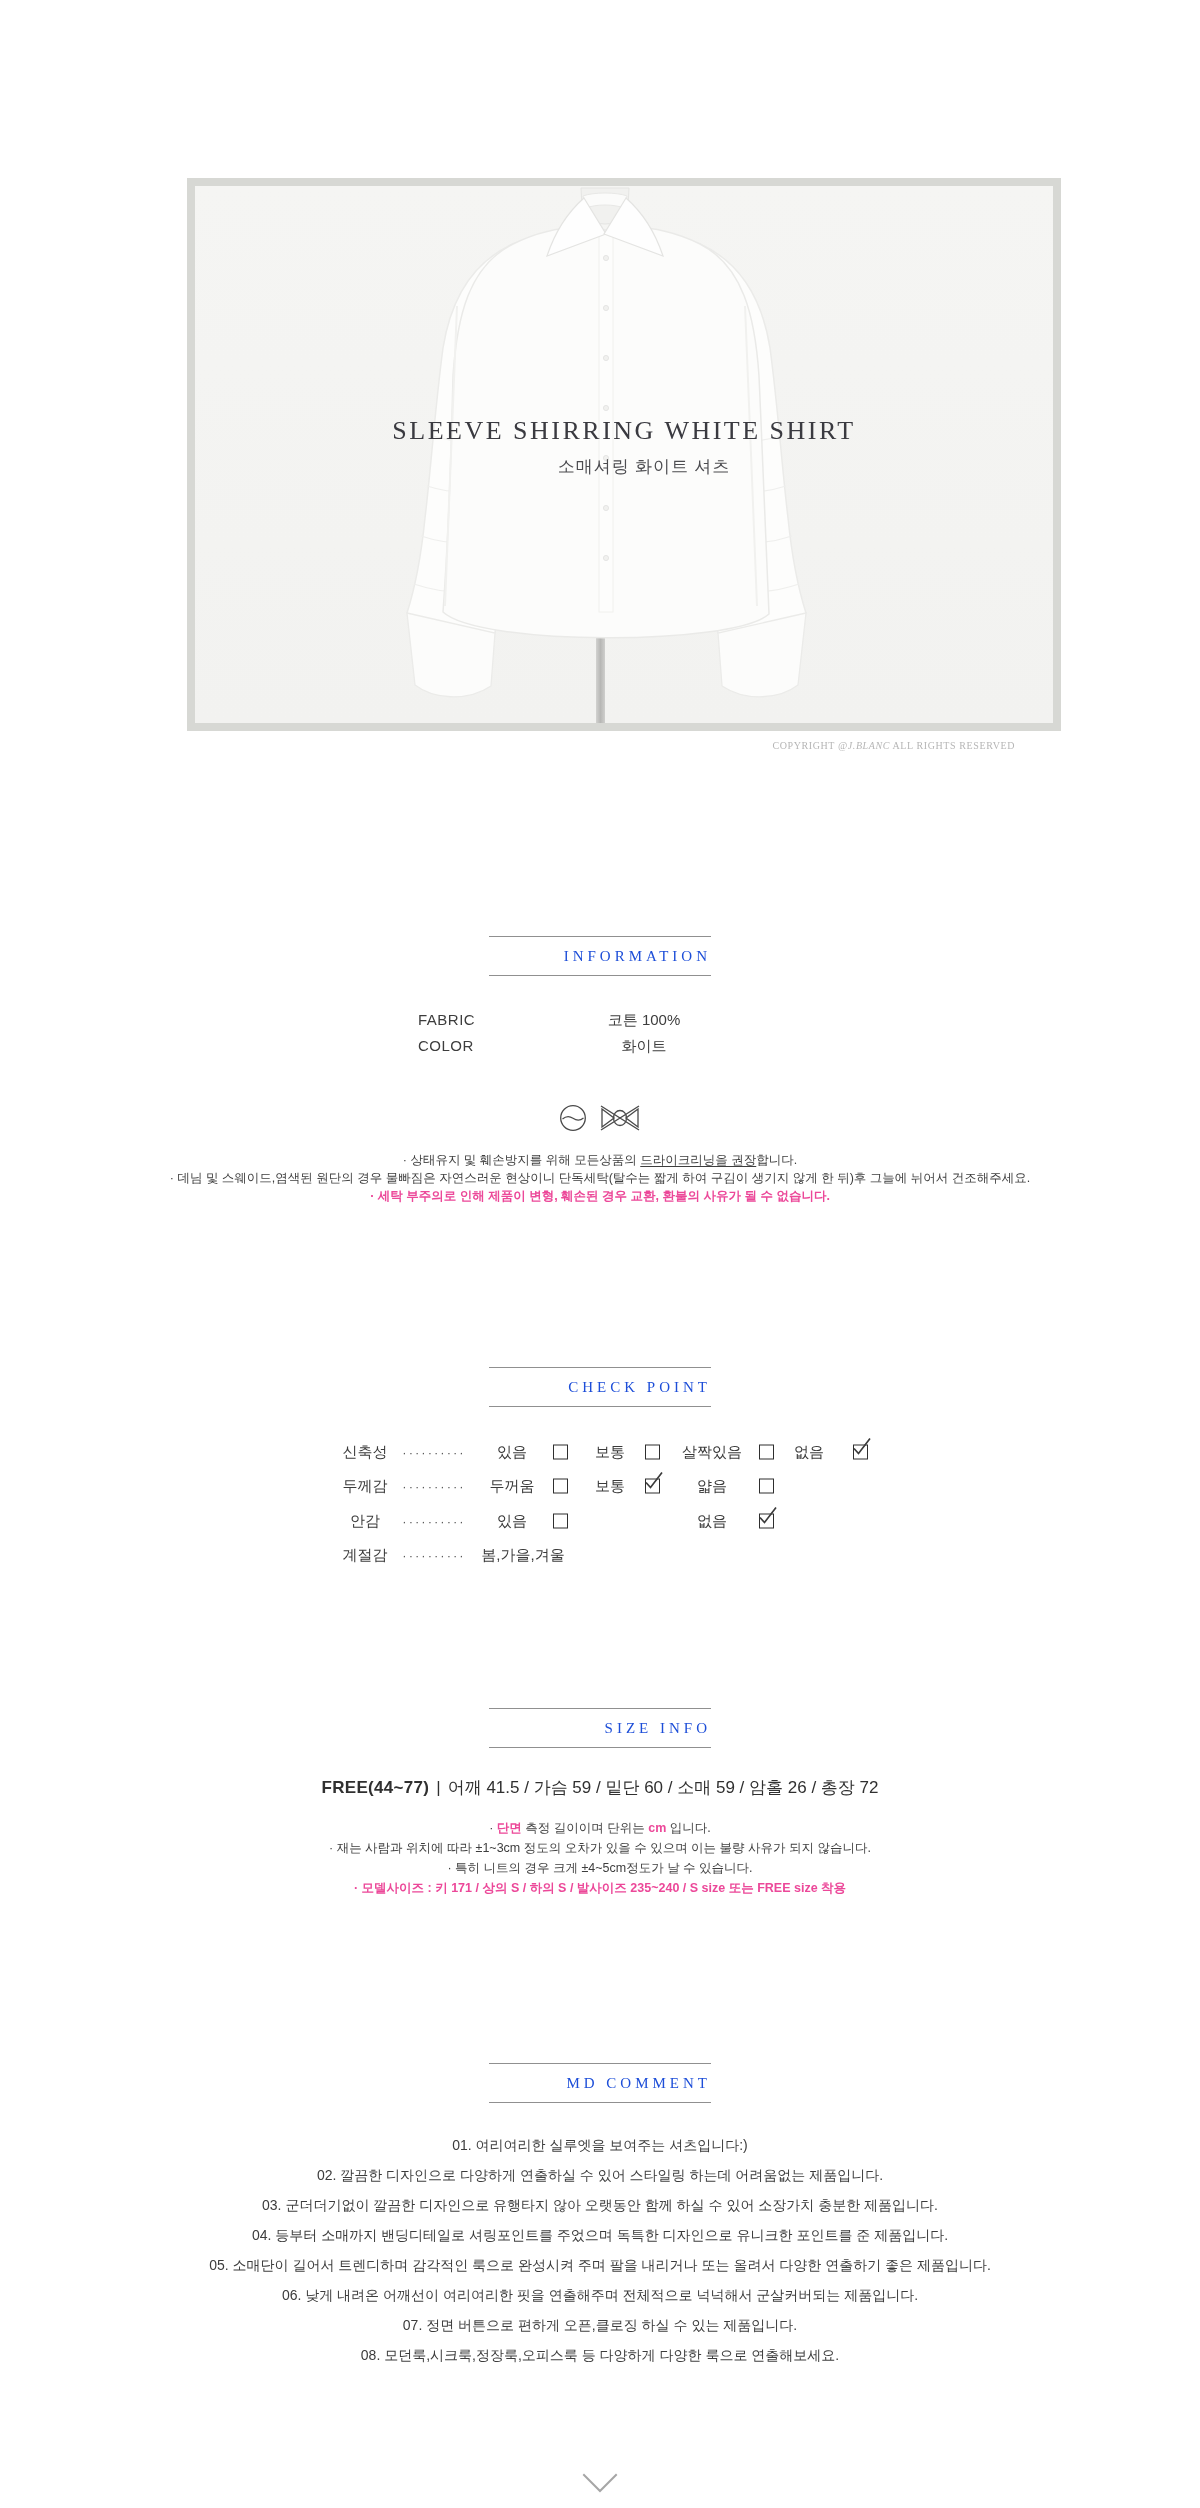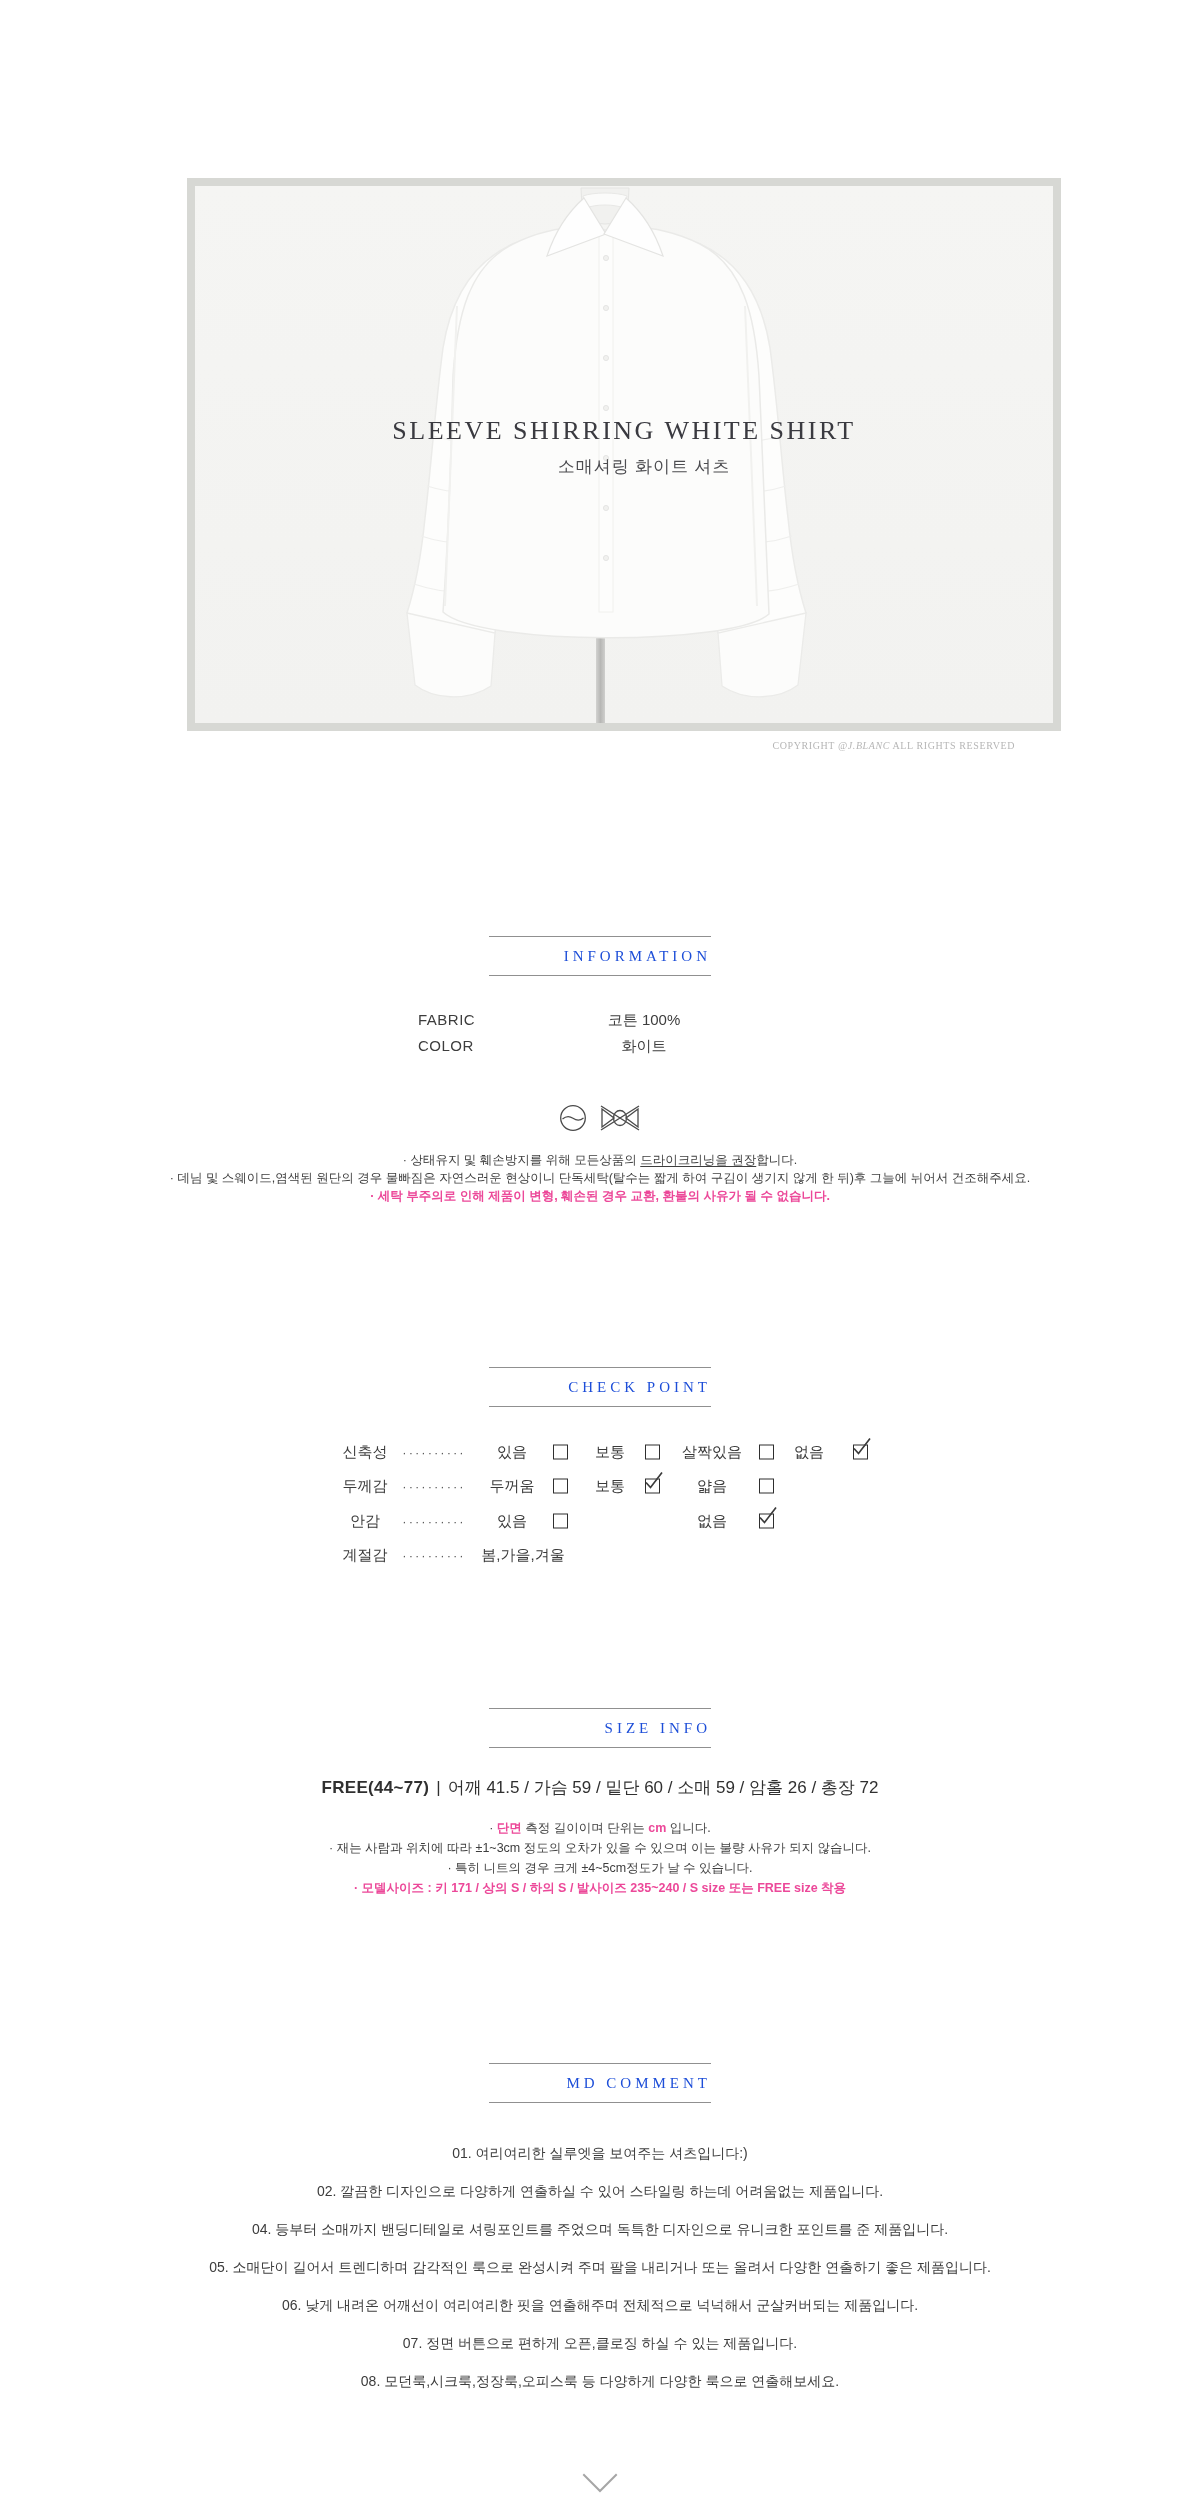--- a/index.html
+++ b/index.html
@@ -56,21 +56,21 @@
   .size-line{position:absolute;top:1776px;left:0;width:100%;text-align:center;
              font-size:17px;color:#303030;white-space:nowrap;}
   .size-line b{font-weight:700;letter-spacing:.3px;}
   .size-sep{margin:0 7px;color:#303030;}
   .size-notes{position:absolute;top:1818px;left:0;width:100%;text-align:center;
               font-size:12.5px;line-height:20px;color:#3e3e3e;}
   .size-notes .note{white-space:nowrap;}
 
   
   .md-items{position:absolute;top:2130px;left:0;width:100%;text-align:center;}
-  .md-item{line-height:30px;font-size:14px;color:#3c3c3c;white-space:nowrap;margin-top:8px;}
+  .md-item{line-height:30px;font-size:14px;color:#3c3c3c;white-space:nowrap;}
 
   .chev{position:absolute;top:2473px;left:50%;transform:translateX(-50%);cursor:pointer;}
 </style>
 </head>
 <body>
 
 <div class="page">
 
   <div class="photo-frame">
     <svg class="shirt" width="812" height="537" viewBox="0 0 812 537">
@@ -214,20 +214,21 @@
     <div class="note"><span>· </span><span class="bold">단면</span><span> 측정 길이이며 단위는 </span><span class="bold">cm</span><span> 입니다.</span></div>
     <div class="note">· 재는 사람과 위치에 따라 ±1~3cm 정도의 오차가 있을 수 있으며 이는 불량 사유가 되지 않습니다.</div>
     <div class="note">· 특히 니트의 경우 크게 ±4~5cm정도가 날 수 있습니다.</div>
     <div class="note bold">· 모델사이즈 : 키 171 / 상의 S / 하의 S / 발사이즈 235~240 / S size 또는 FREE size 착용</div>
   </div>
 
   <div class="sec-head" style="top:2063px">MD COMMENT</div>
   <div class="md-items" id="md-items">
       <div class="md-item">01. 여리여리한 실루엣을 보여주는 셔츠입니다:)</div>
       <div class="md-item">02. 깔끔한 디자인으로 다양하게 연출하실 수 있어 스타일링 하는데 어려움없는 제품입니다.</div>
+      <div class="md-item">03. 군더더기없이 깔끔한 디자인으로 유행타지 않아 오랫동안 함께 하실 수 있어 소장가치 충분한 제품입니다.</div>
       <div class="md-item">04. 등부터 소매까지 밴딩디테일로 셔링포인트를 주었으며 독특한 디자인으로 유니크한 포인트를 준 제품입니다.</div>
       <div class="md-item">05. 소매단이 길어서 트렌디하며 감각적인 룩으로 완성시켜 주며 팔을 내리거나 또는 올려서 다양한 연출하기 좋은 제품입니다.</div>
       <div class="md-item">06. 낮게 내려온 어깨선이 여리여리한 핏을 연출해주며 전체적으로 넉넉해서 군살커버되는 제품입니다.</div>
       <div class="md-item">07. 정면 버튼으로 편하게 오픈,클로징 하실 수 있는 제품입니다.</div>
       <div class="md-item">08. 모던룩,시크룩,정장룩,오피스룩 등 다양하게 다양한 룩으로 연출해보세요.</div>
     </div>
 
   <div class="chev">
     <svg width="36" height="20" viewBox="0 0 36 20">
       <polyline points="2,2 18,18 34,2" fill="none" stroke="#a6a6a6" stroke-width="2" stroke-linecap="square"></polyline>

